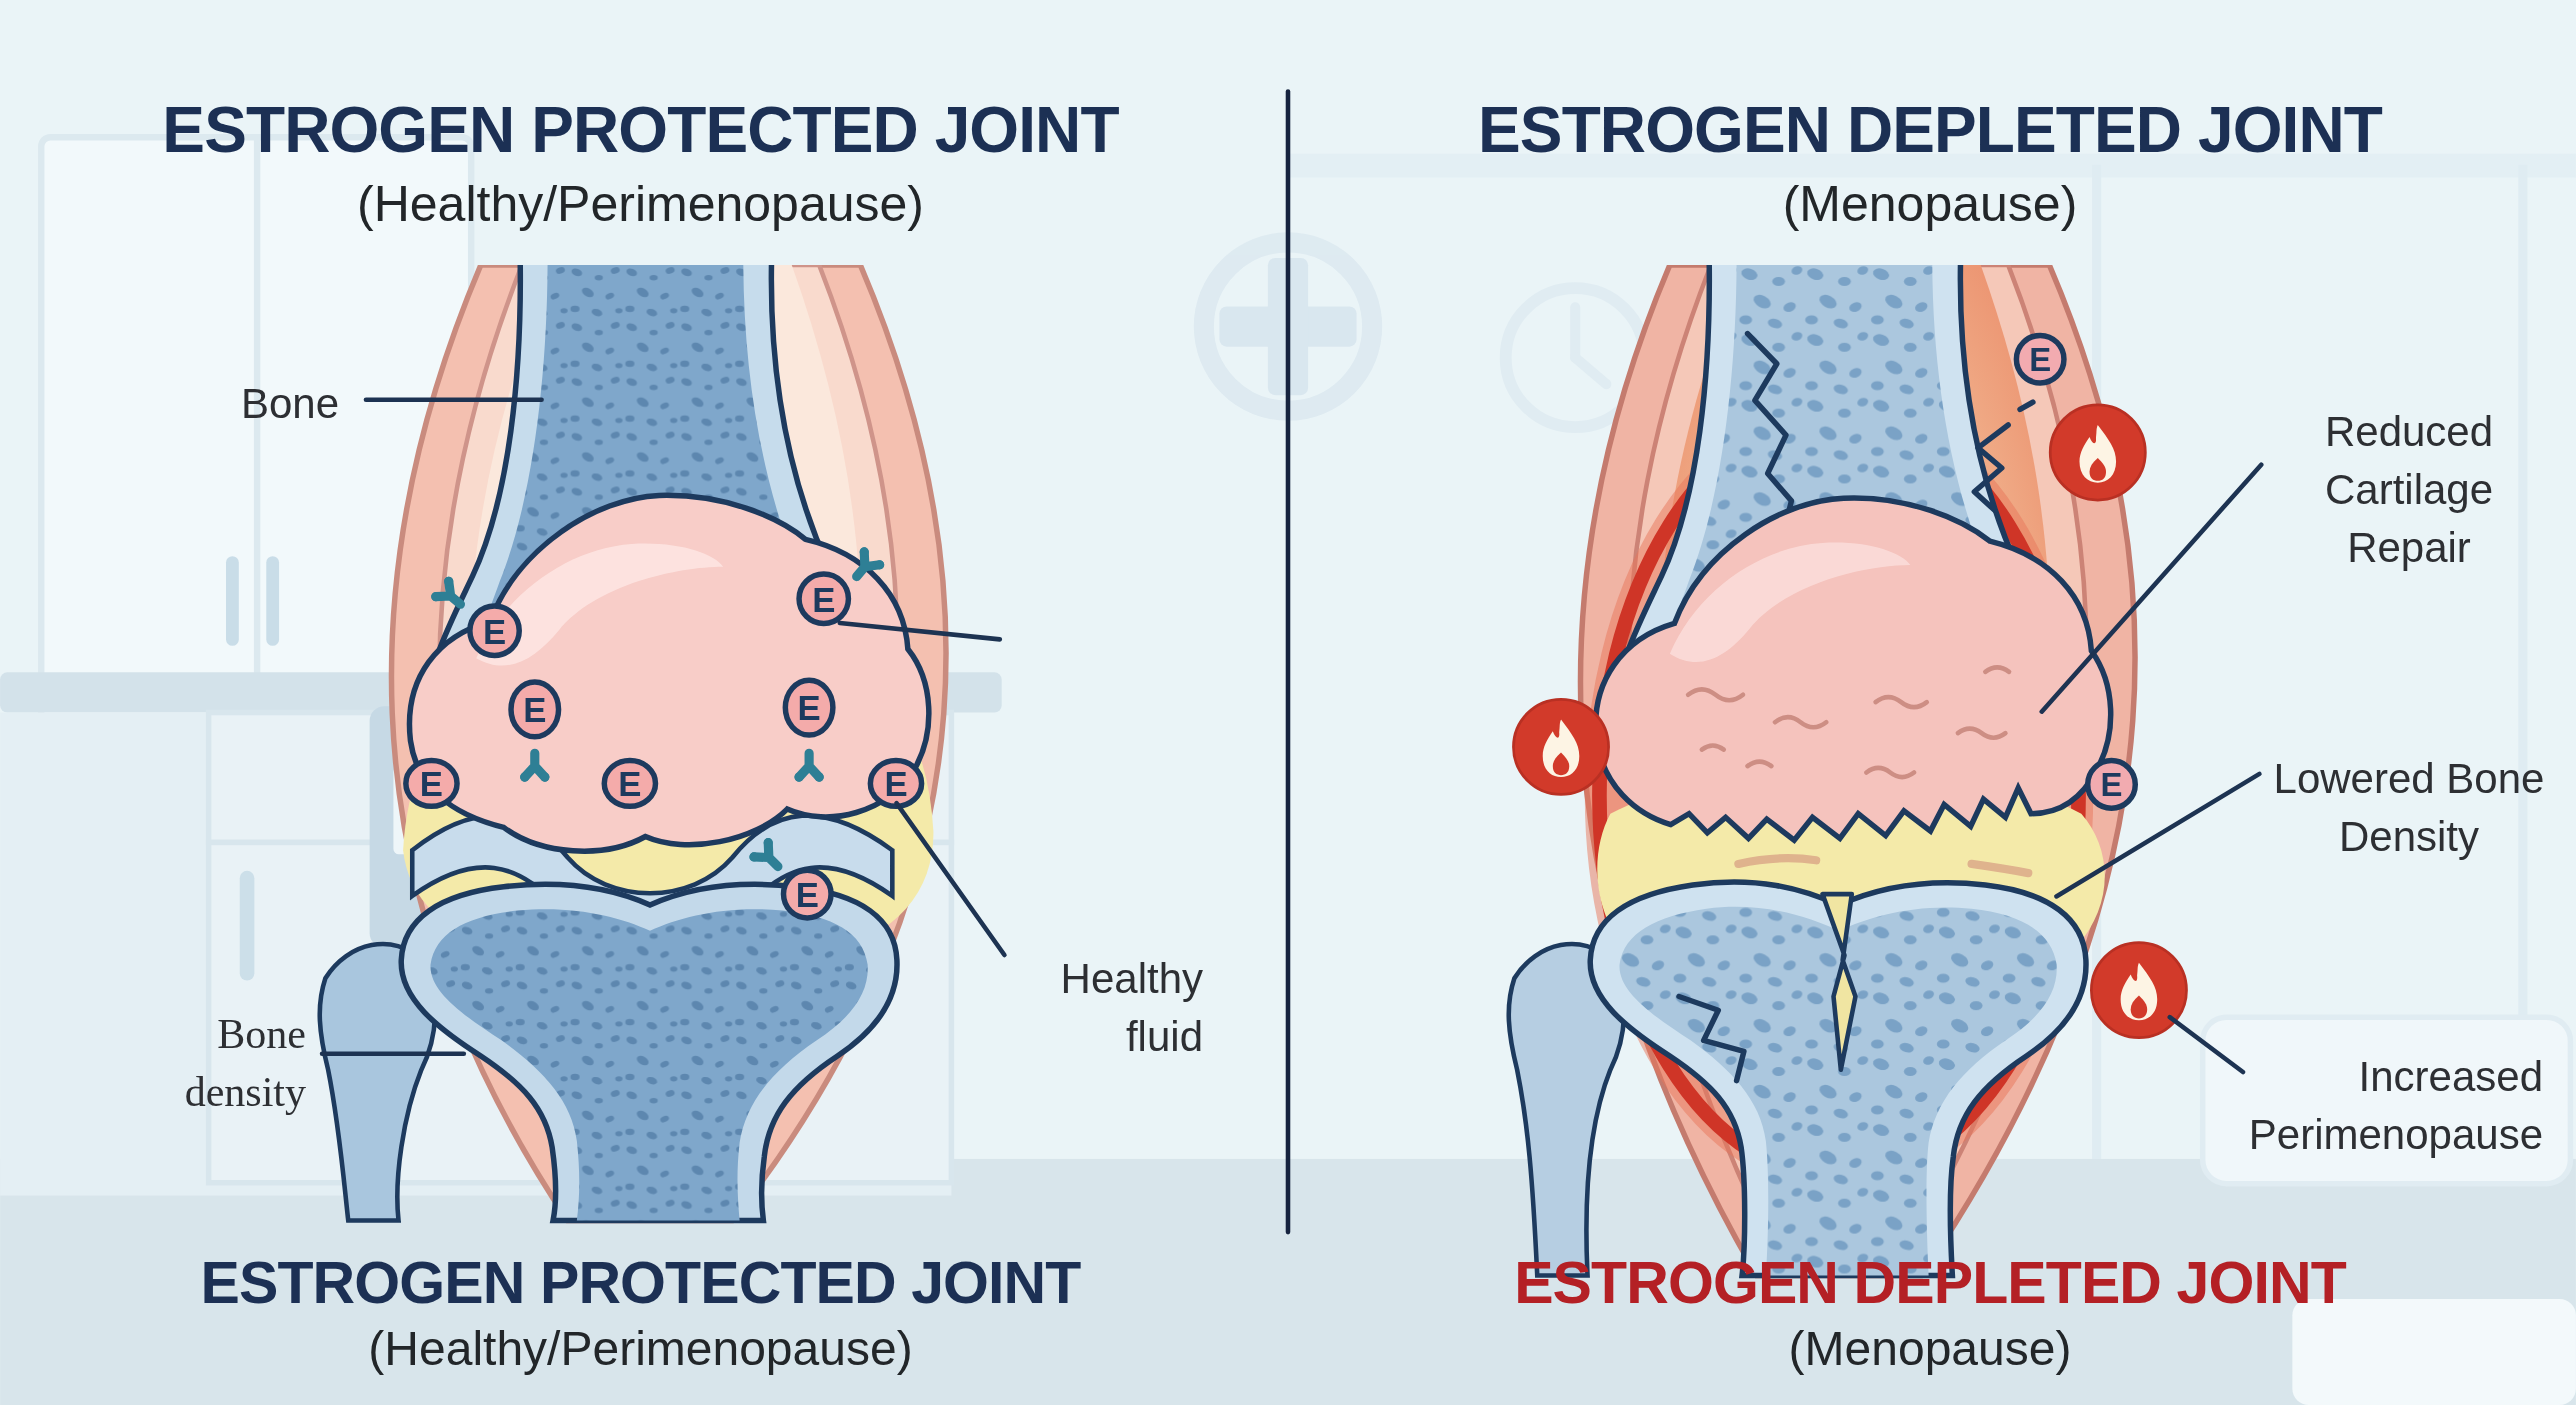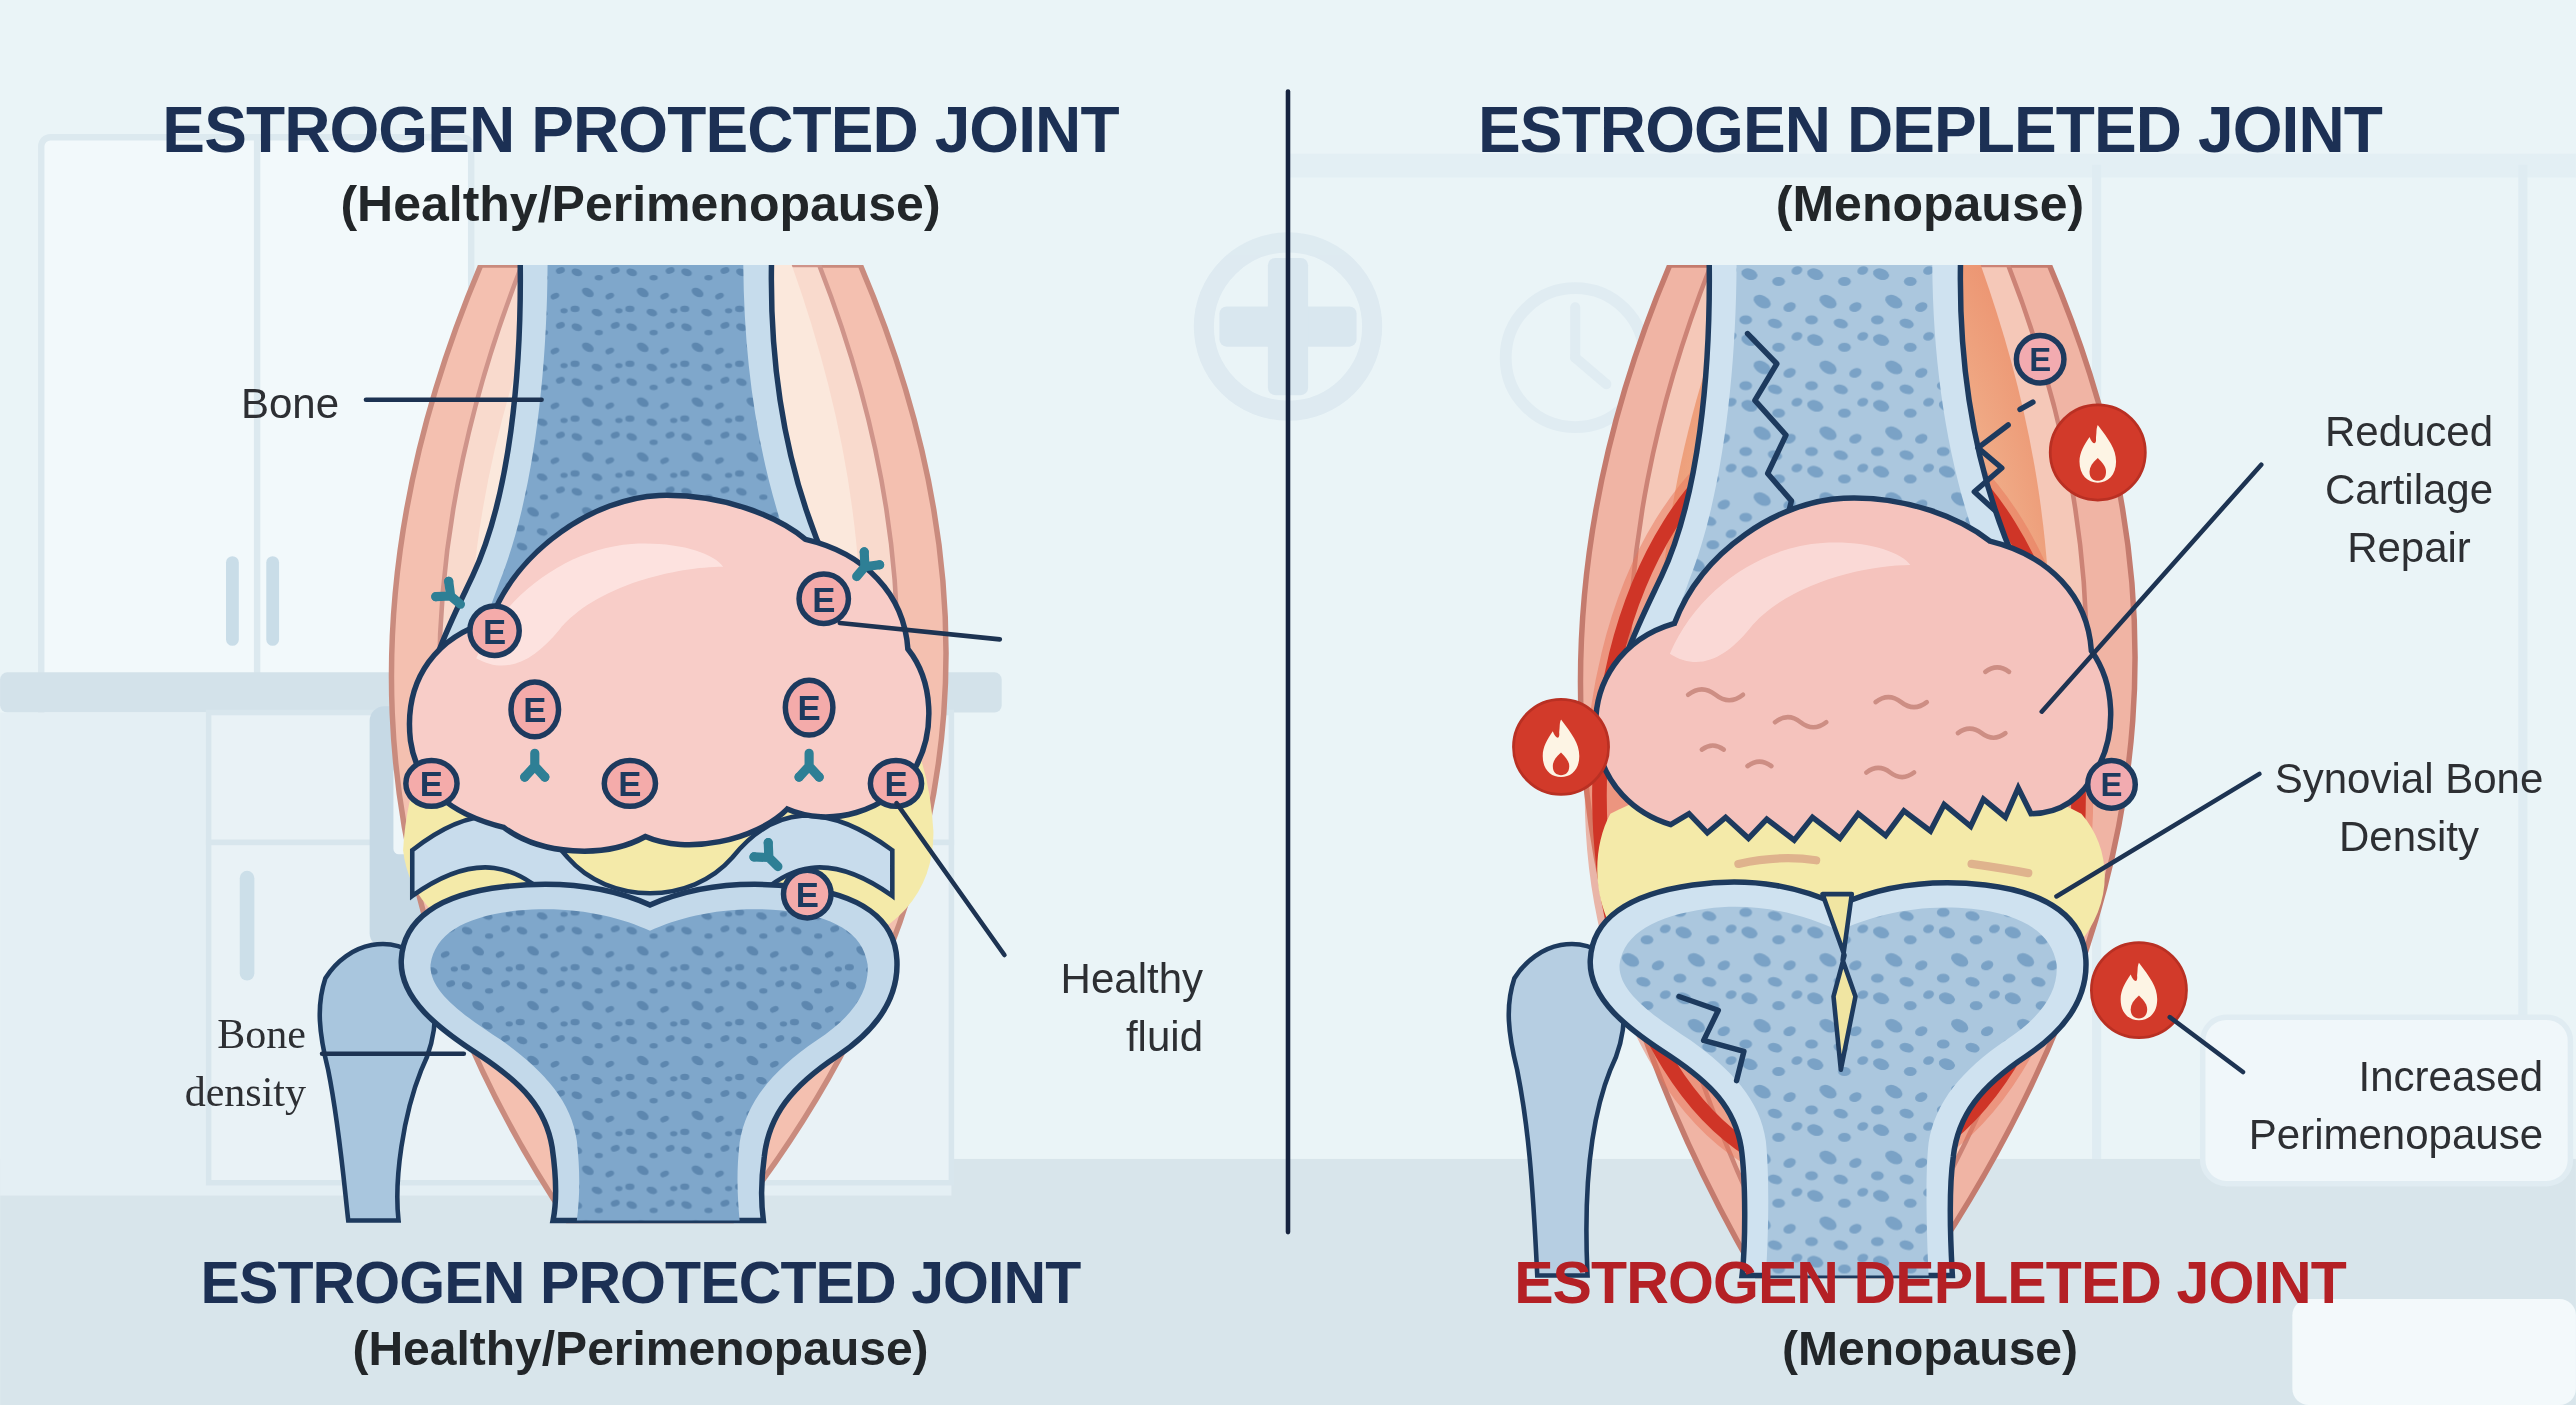--- a/index.html
+++ b/index.html
@@ -3,21 +3,21 @@
 <meta charset="utf-8">
 <style>
   html,body{margin:0;padding:0;background:#eaf4f7;}
   #stage{position:relative;width:2576px;height:1405px;overflow:hidden;
          font-family:"Liberation Sans", sans-serif;background:#eaf4f7;}
   svg{display:block;}
   .abs{position:absolute;}
   .title-block{text-align:center;}
   .title{font-weight:bold;font-size:64px;letter-spacing:-0.9px;color:#1c3054;line-height:1.06;margin-top:10px;}
   .title.red{color:#b42025;}
-  .subtitle{font-size:50px;font-weight:700;color:#222629;margin-top:12.8px;line-height:1.05;}
+  .subtitle{font-size:50px;font-weight:400;color:#222629;margin-top:12.8px;line-height:1.05;}
   .side-label{font-size:42px;font-weight:500;color:#2d2f33;line-height:1.38;}
   .ta-c{text-align:right;}
   .ta-l{text-align:center;}
 </style>
 </head>
 <body>
 
 <div id="stage">
 
   <svg class="abs" style="left:0;top:0" width="2576" height="1405" viewBox="0 0 2816 1536">
@@ -289,17 +289,17 @@
   <div class="abs title-block" style="left:1427px;top:1242px;width:1006px;">
     <div class="title red" style="font-size:59px">ESTROGEN DEPLETED JOINT</div>
     <div class="subtitle" style="font-size:48px;margin-top:9.1px">(Menopause)</div>
   </div>
 
   <div class="abs side-label ta-c" style="left:156px;top:375px;width:183px;">Bone</div>
   <div class="abs side-label ta-c" style="left:983px;top:950px;width:220px;">Healthy fluid</div>
   <div class="abs side-label ta-c" style="left:91px;top:1006px;width:215px;font-family:Liberation Serif, serif;">Bone density</div>
 
   <div class="abs side-label ta-l" style="left:2272px;top:403px;width:274px;">Reduced Cartilage Repair</div>
-  <div class="abs side-label ta-l" style="left:2272px;top:750px;width:274px;">Synovial Bone Density</div>
+  <div class="abs side-label ta-l" style="left:2272px;top:750px;width:274px;">Lowered Bone Density</div>
   <div class="abs side-label ta-c" style="left:2195px;top:1048px;width:348px;">Increased Perimenopause</div>
 
 </div>
 
 
 </body></html>

